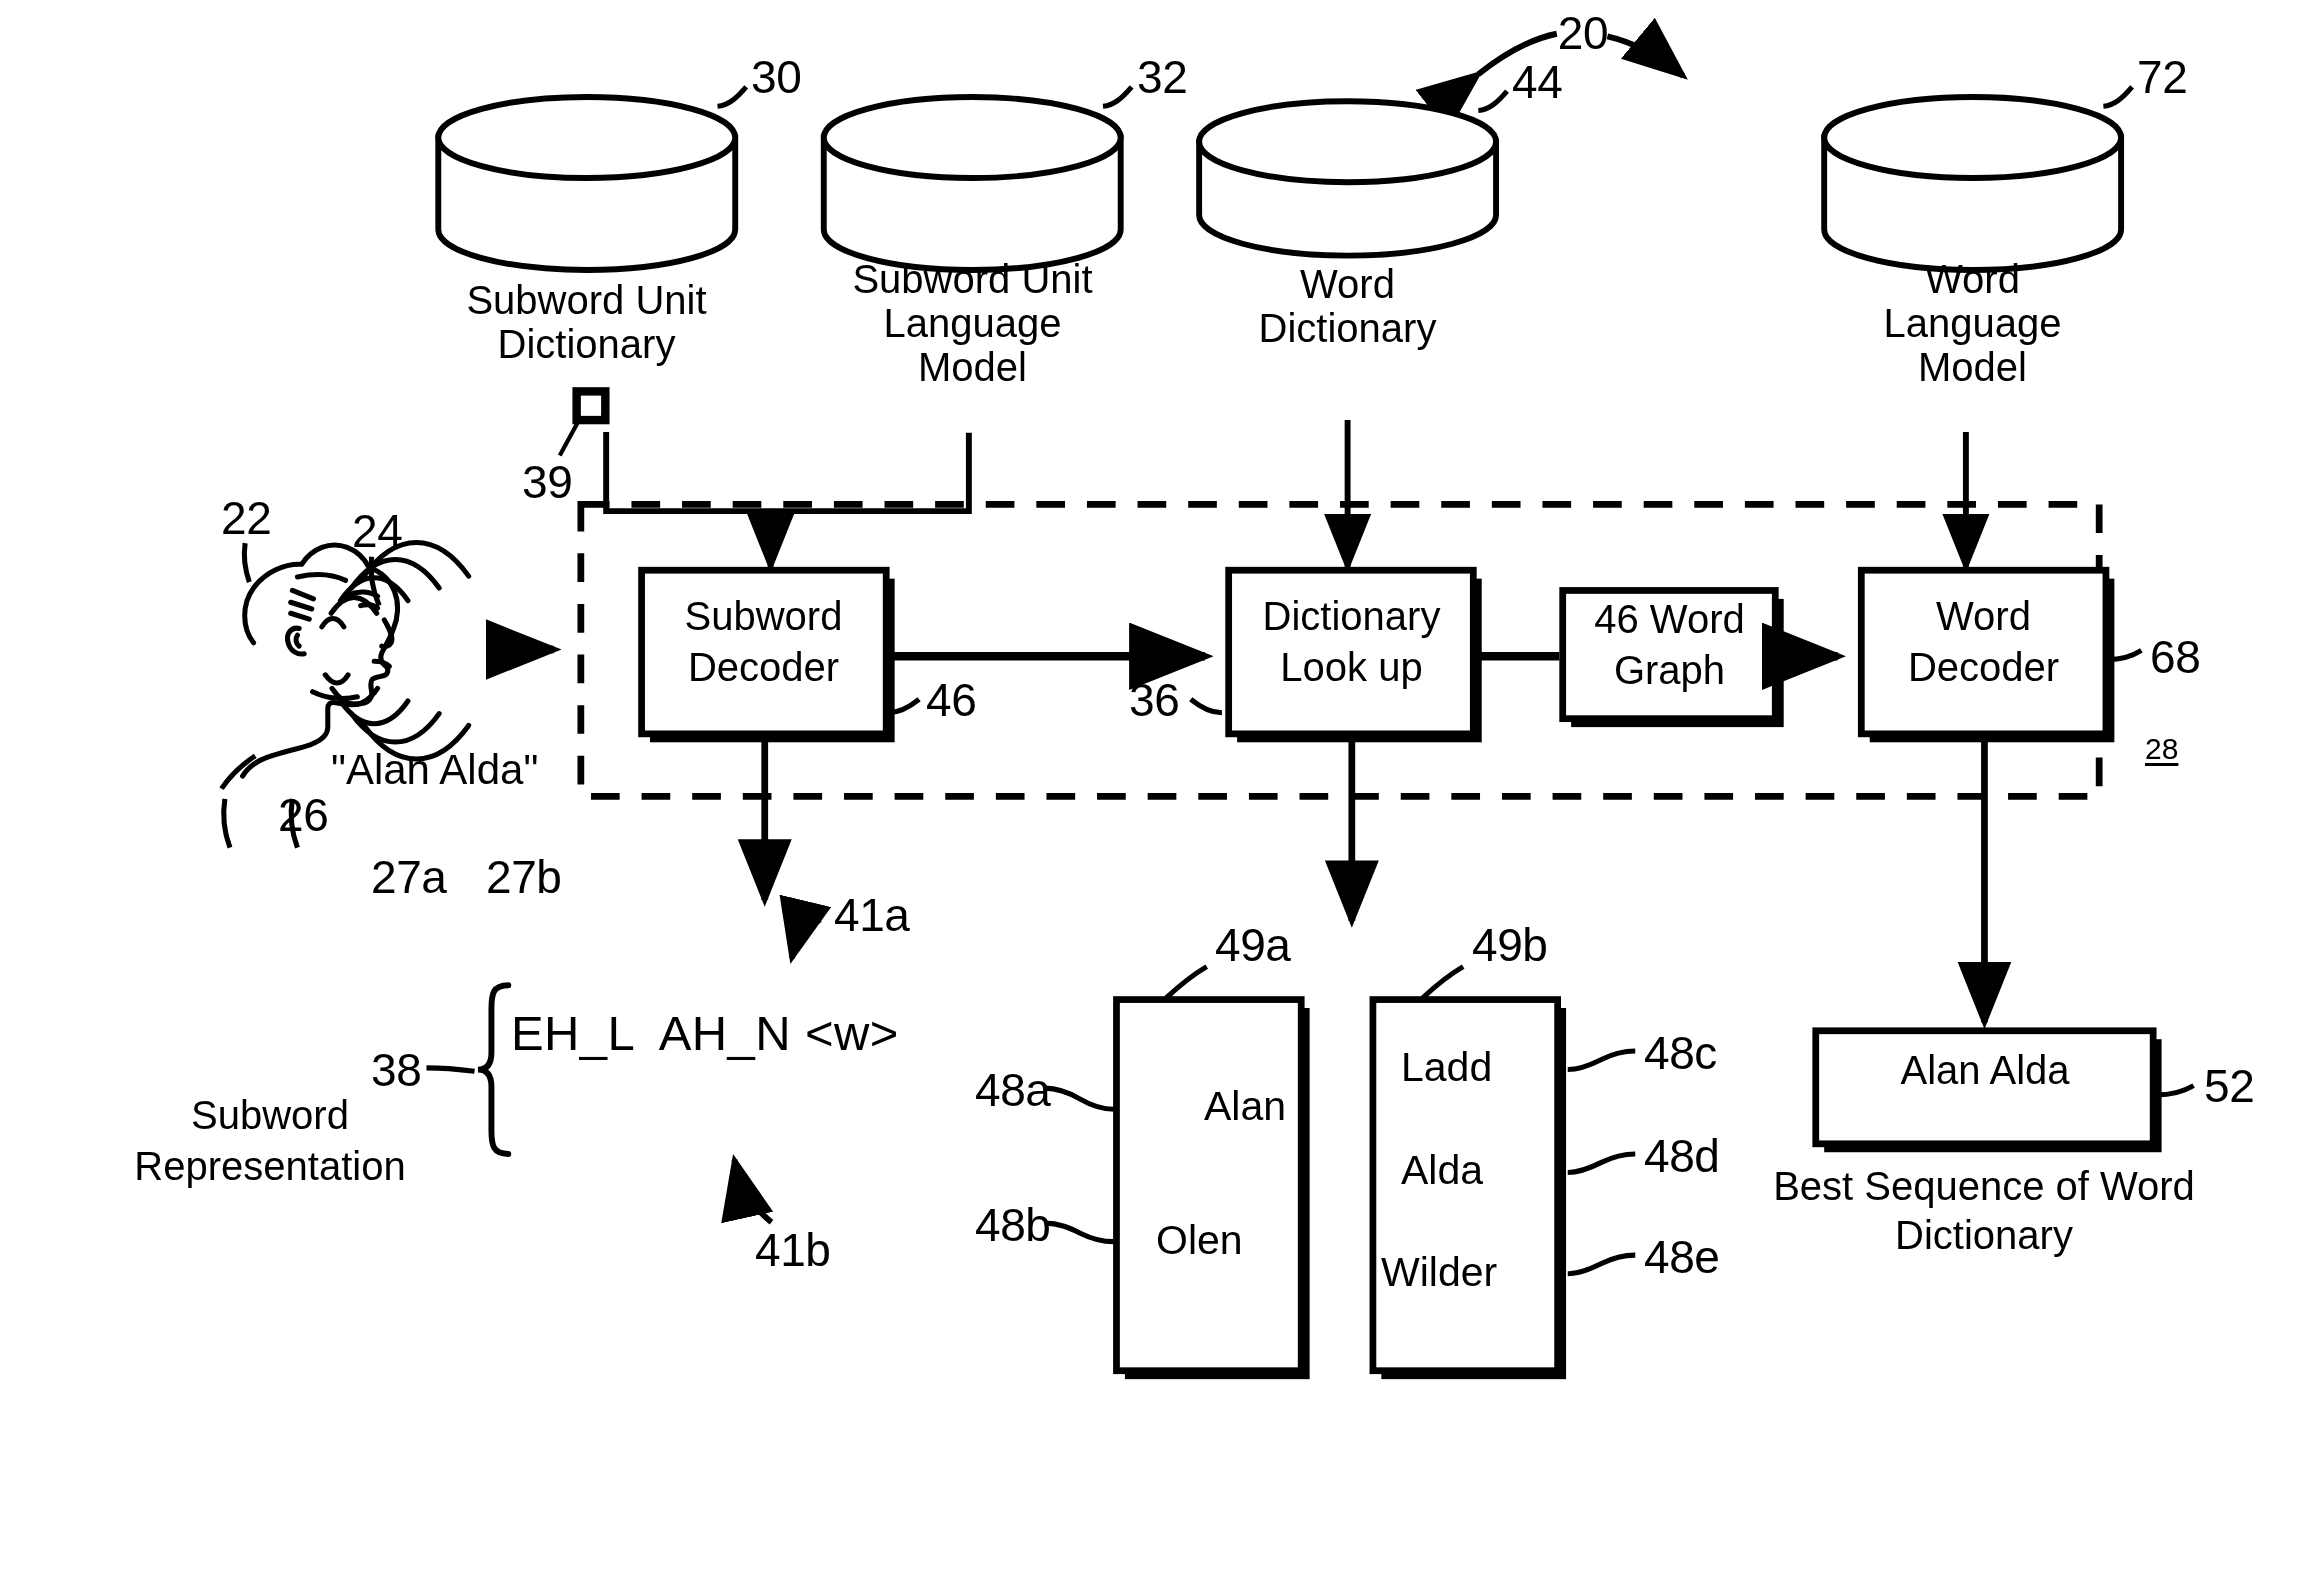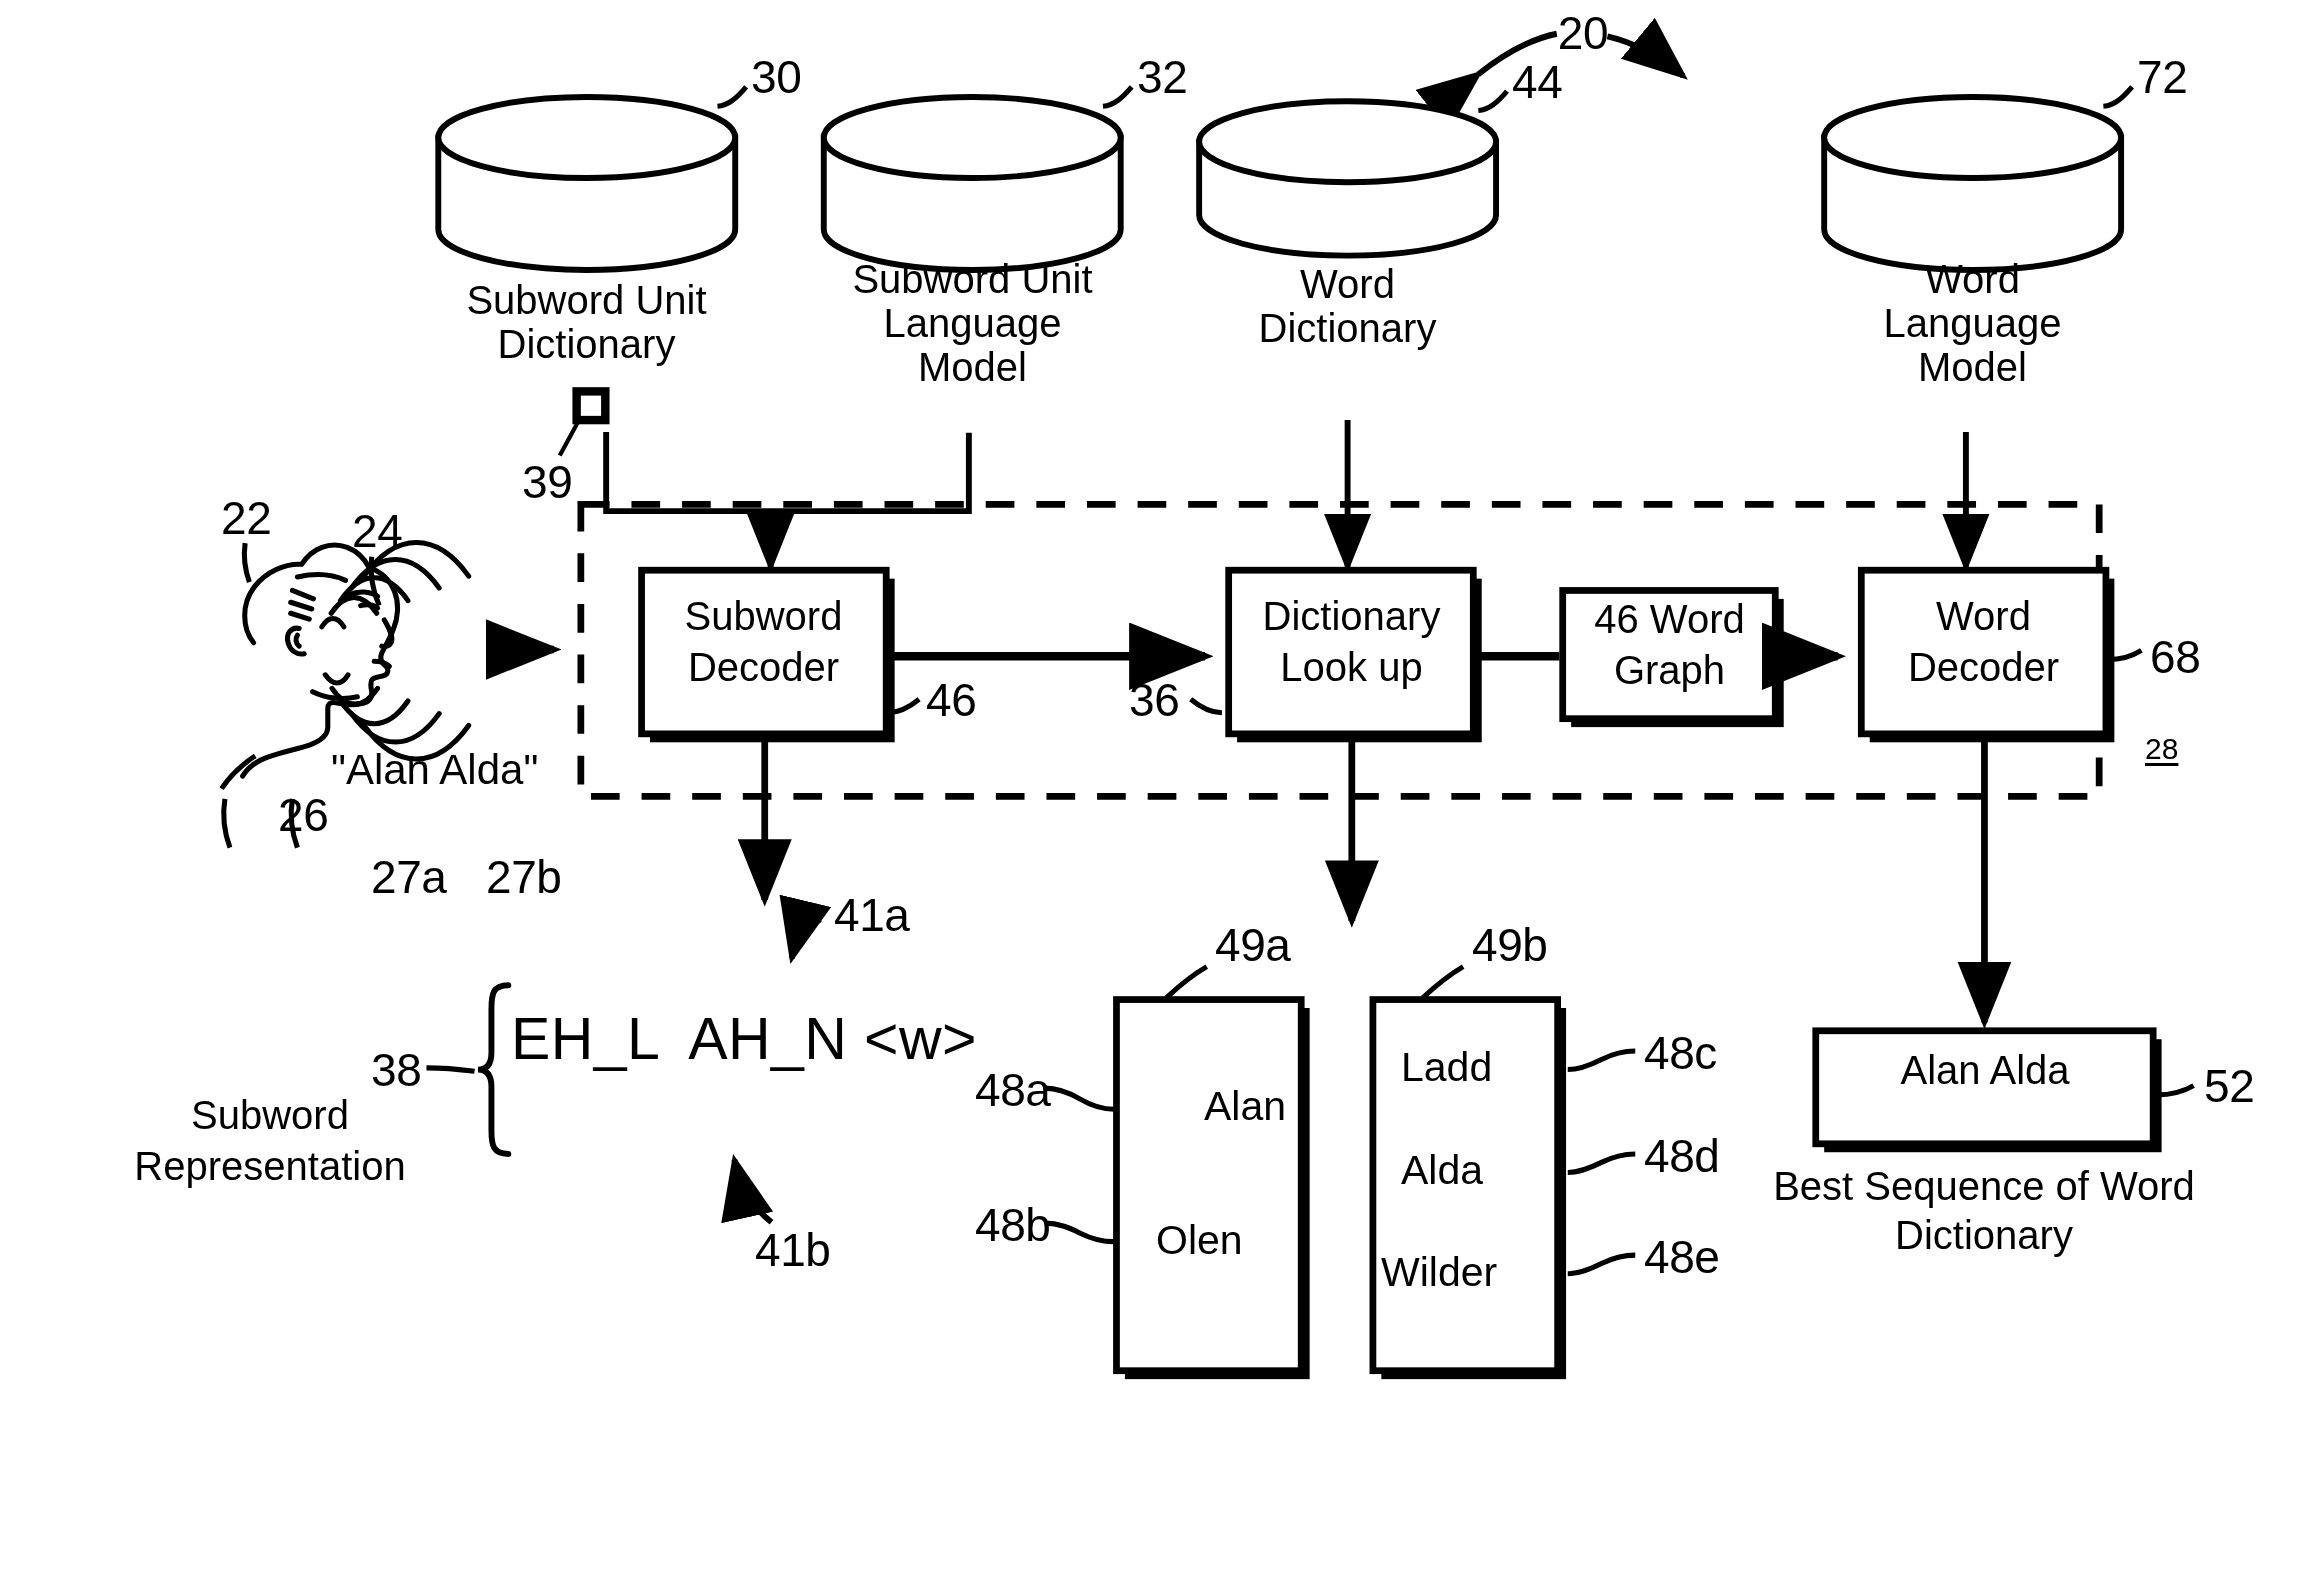--- a/index.html
+++ b/index.html
@@ -49,21 +49,21 @@
     font-size: 40px;
     text-align: center;
     width: 100%;
     left: 0;
   }
   .caption {
     font-size: 40px;
     text-align: center;
   }
   .mono-sub {
-    font-size: 59px;
+    font-size: 49px;
     letter-spacing: 0.4px;
   }
   .quote {
     font-size: 42px;
   }
   .listword {
     font-size: 41px;
   }
   .ctr { text-align: center; }
 </style>

